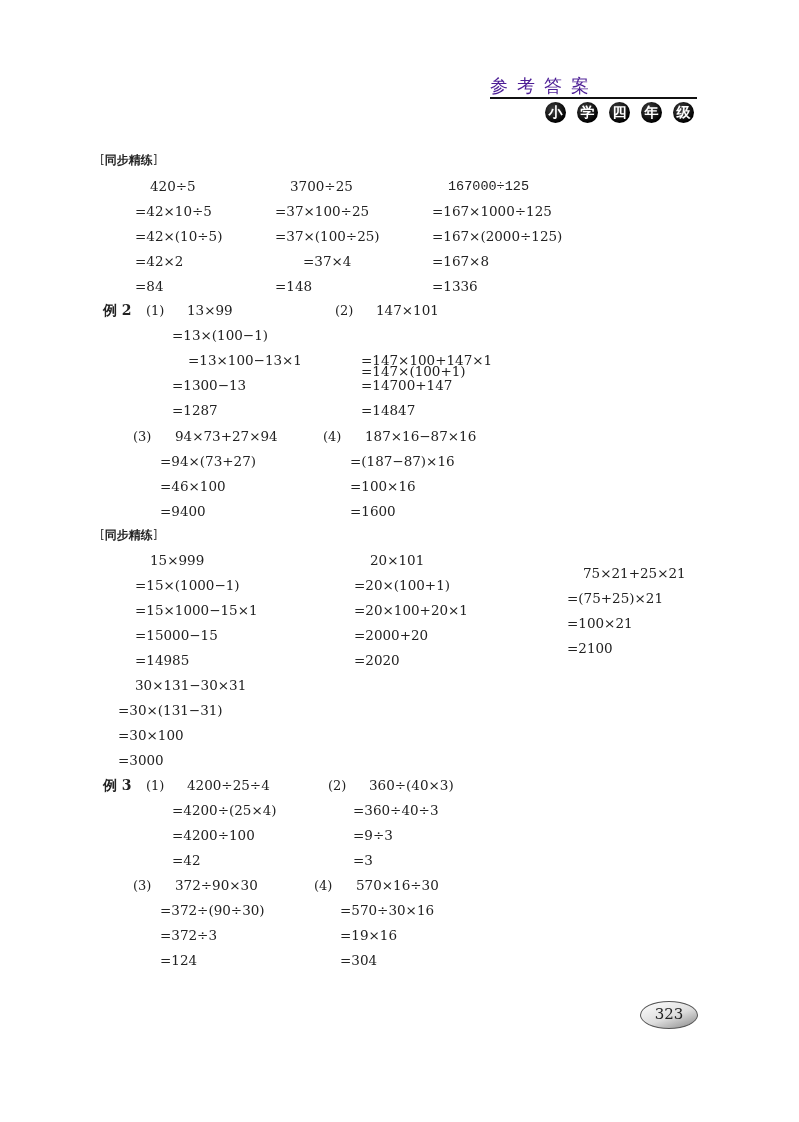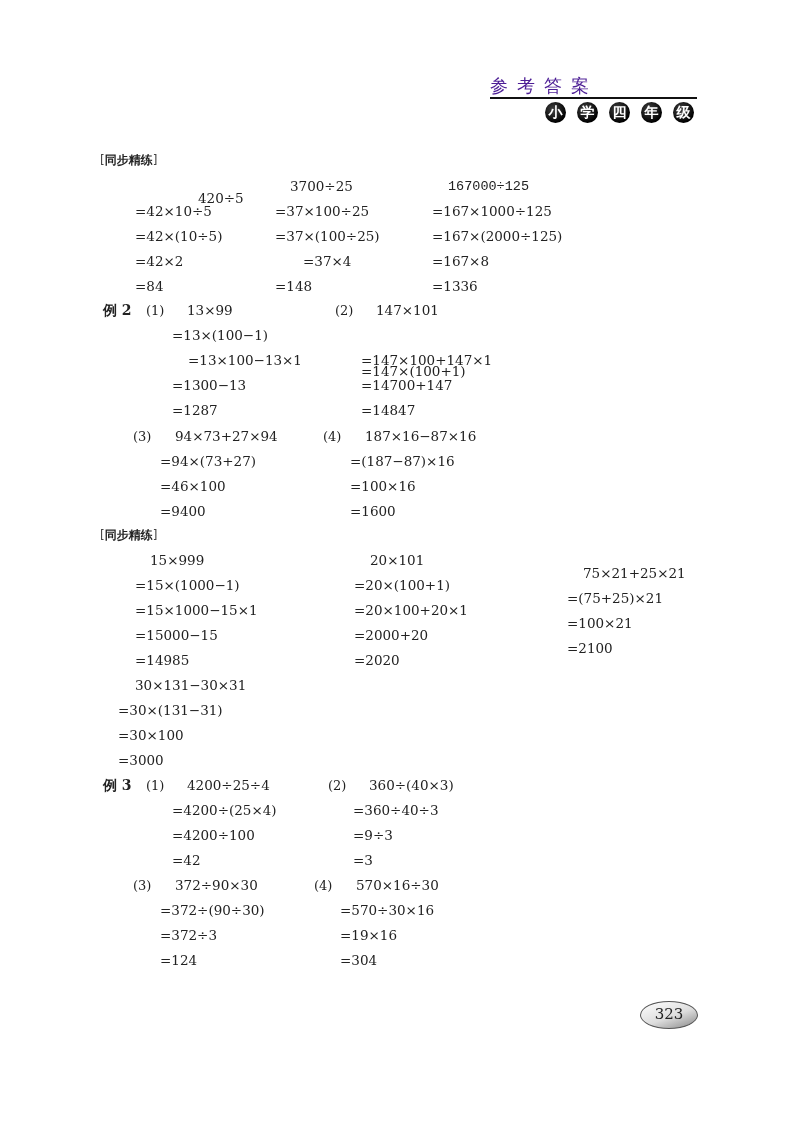--- a/index.html
+++ b/index.html
@@ -31,21 +31,21 @@
   <span>学</span>
   <span>四</span>
   <span>年</span>
   <span>级</span>
 </div>
 
 <div class="abs sec" style="left:100px; top:152px;">
   <span class="br">[</span><span>同步精练</span><span class="br">]</span>
 </div>
 
-<div class="abs line" style="left:150px; top:186px;margin-left:48px;">420÷5</div>
+<div class="abs line" style="left:150px; top:174px;">420÷5</div>
 <div class="abs line" style="left:135px; top:199px;">=42×10÷5</div>
 <div class="abs line" style="left:135px; top:224px;">=42×(10÷5)</div>
 <div class="abs line" style="left:135px; top:249px;">=42×2</div>
 <div class="abs line" style="left:135px; top:274px;">=84</div>
 
 <div class="abs line" style="left:290px; top:174px;">3700÷25</div>
 <div class="abs line" style="left:275px; top:199px;">=37×100÷25</div>
 <div class="abs line" style="left:275px; top:224px;">=37×(100÷25)</div>
 <div class="abs line" style="left:275px; top:249px;margin-left:28px;">=37×4</div>
 <div class="abs line" style="left:275px; top:274px;">=148</div>

